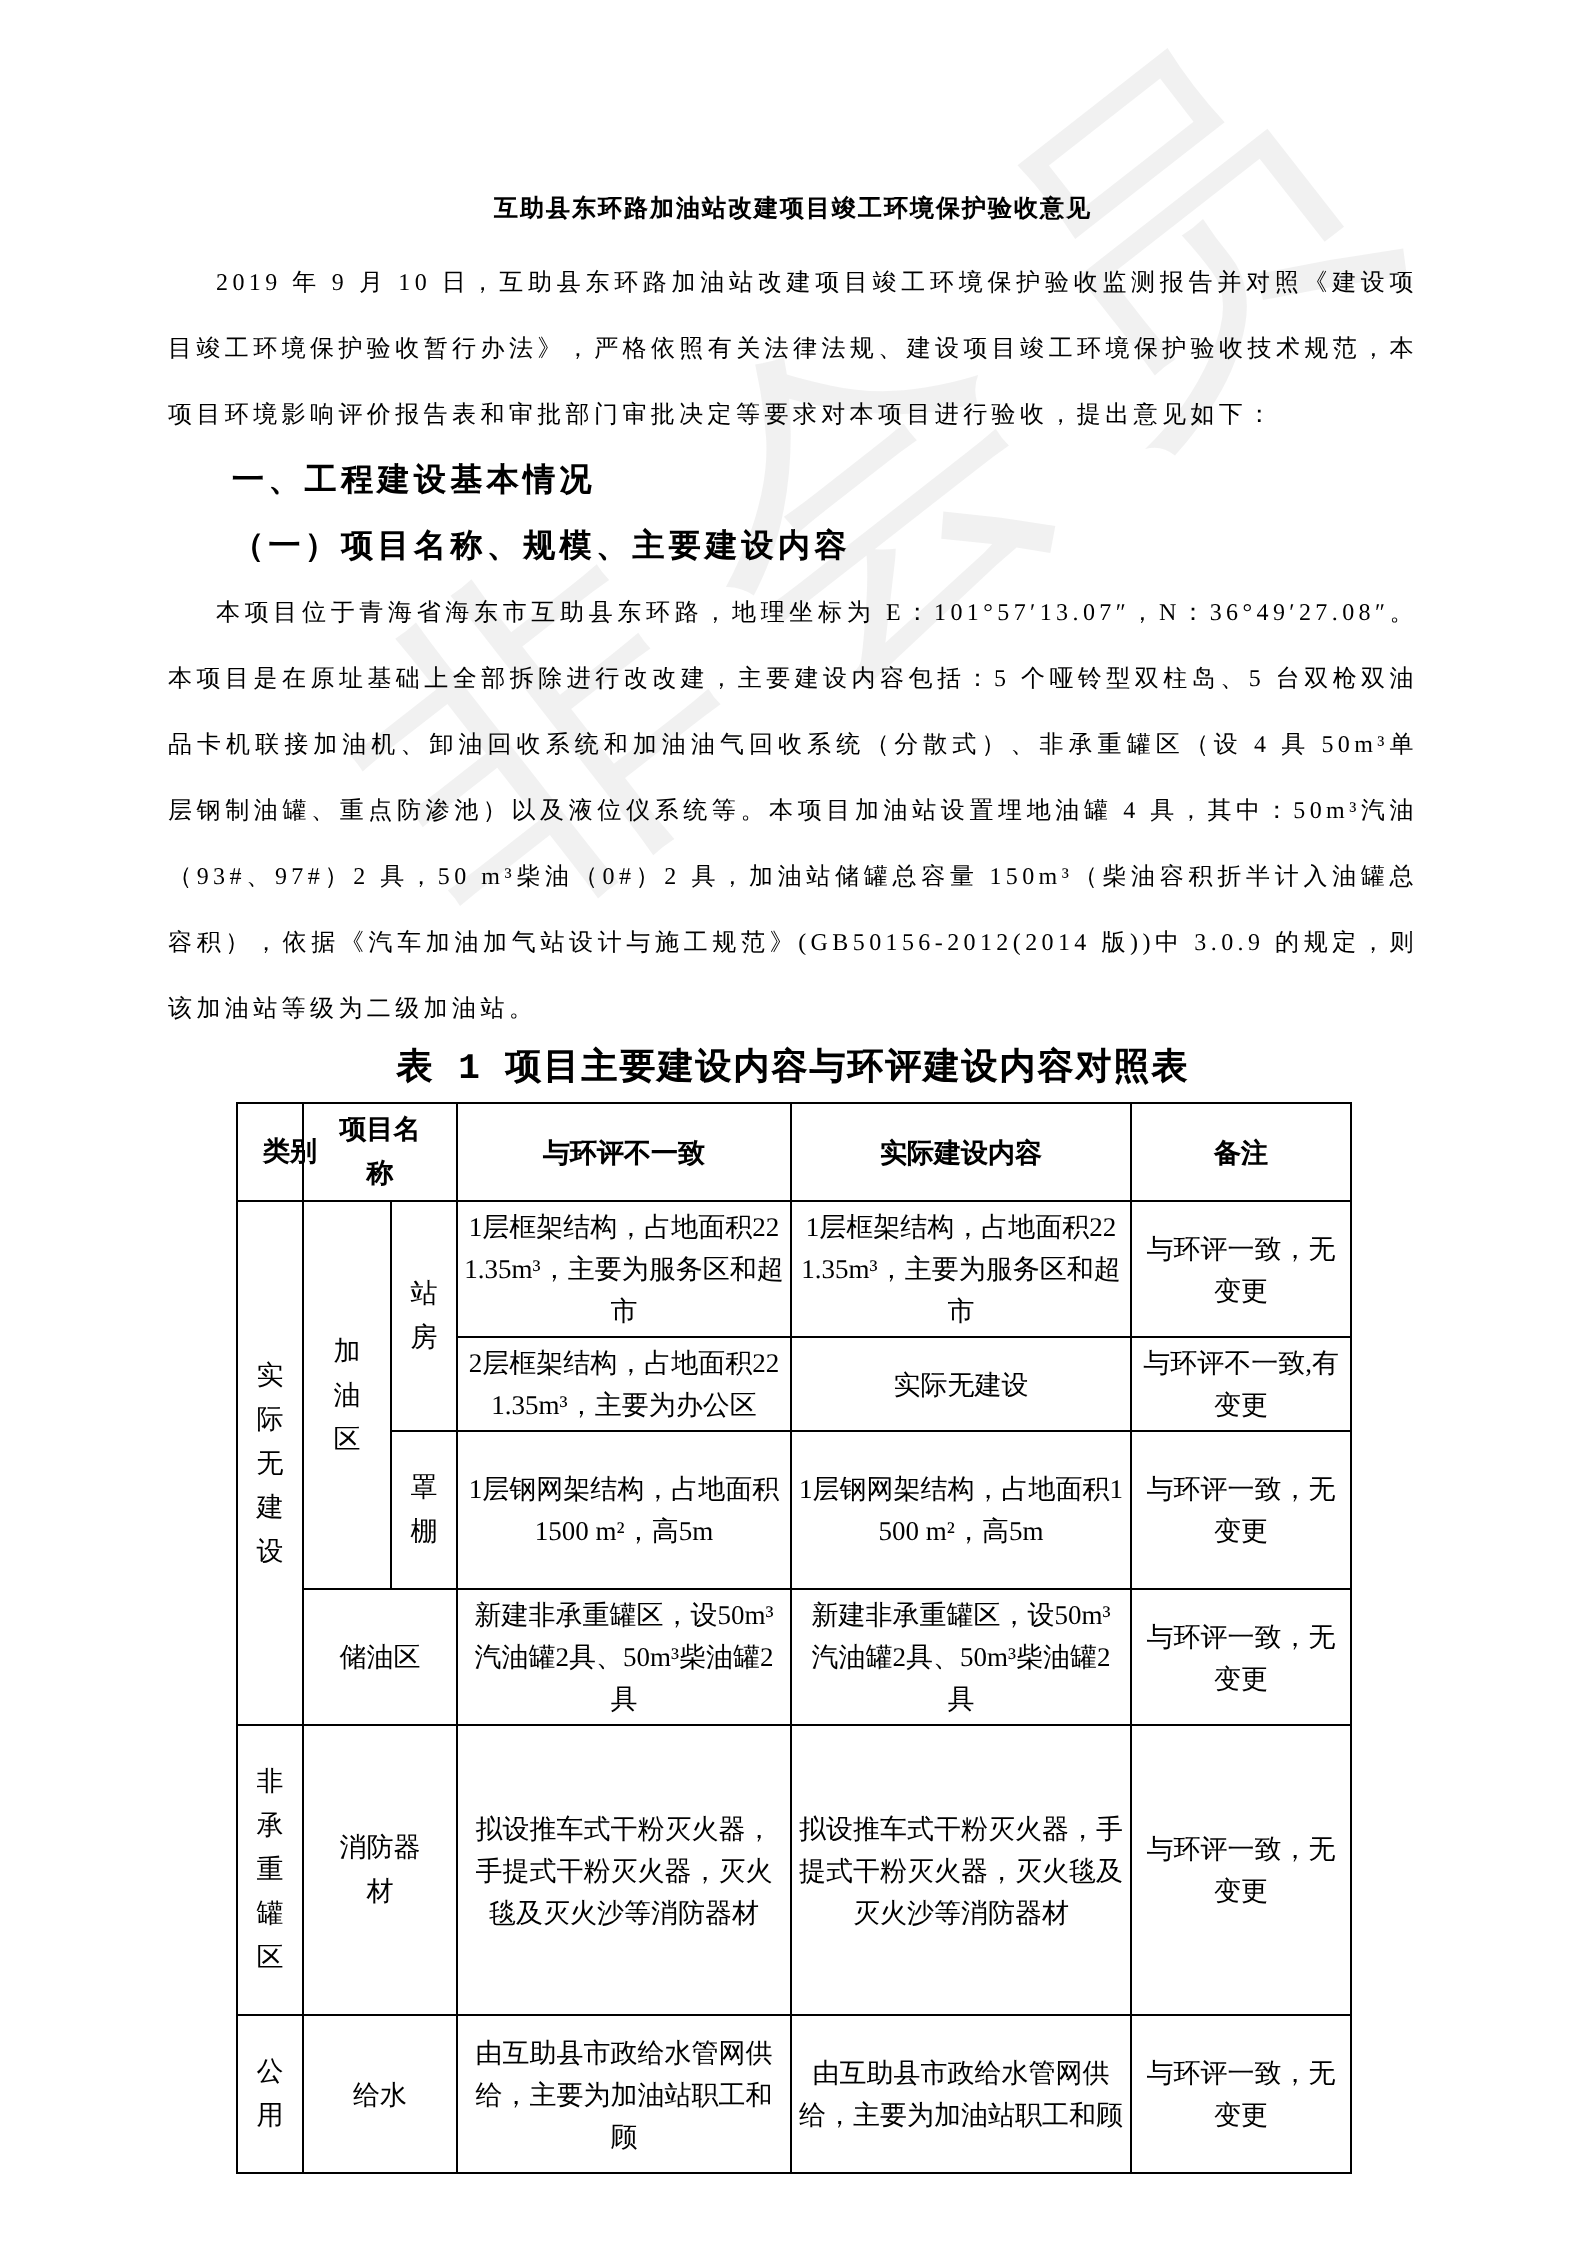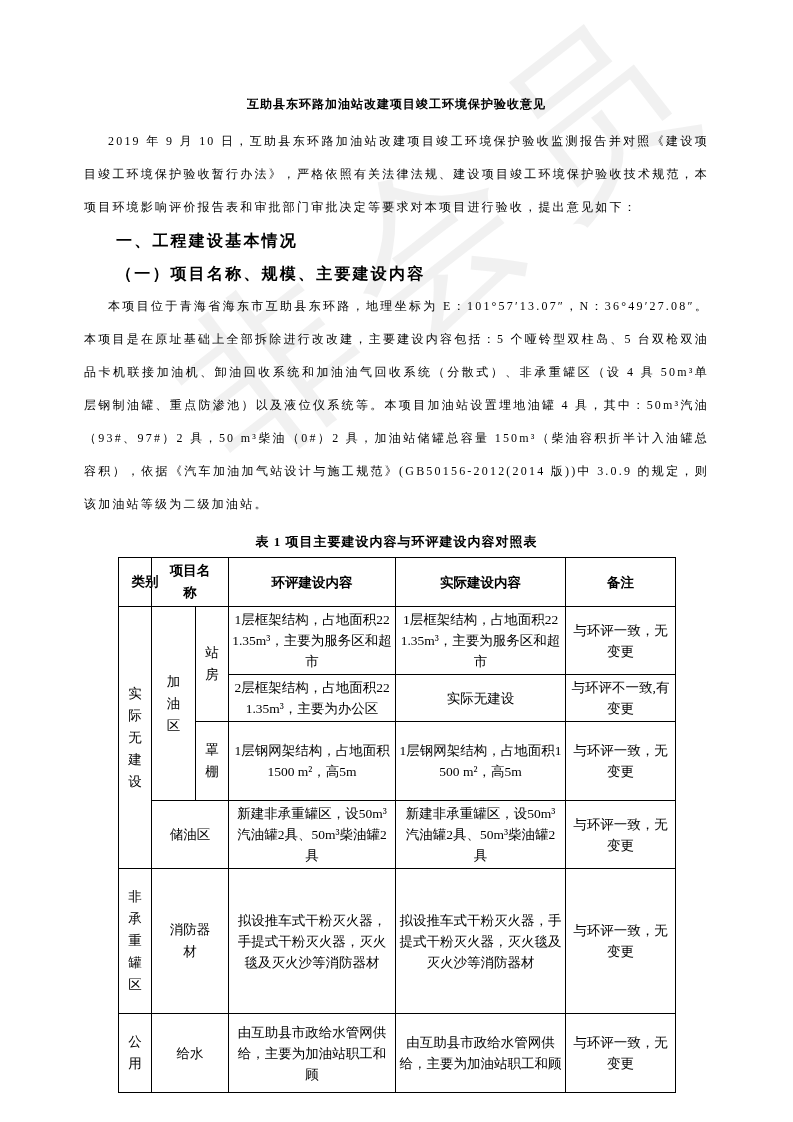--- a/index.html
+++ b/index.html
@@ -46,25 +46,25 @@
   .sec-heading {
     font-size:16px;
     line-height:33px;
     letter-spacing:2.2px;
     text-indent:2em;
     font-weight:bold;
     font-family:Liberation Serif, serif;
   }
   .tbl-caption {
     text-align:center;
-    font-size:13px;
+    font-size:18px;
     font-weight:bold;
-    margin:12px 0 6px 0;
+    margin:0 0 6px 0;
     letter-spacing:1px;
-    font-family:Liberation Serif, serif;
+    font-family:Liberation Mono, monospace;
   }
   table.cmp {
     border-collapse:collapse;
     margin-left:34px;
     width:557px;
     table-layout:fixed;
     font-size:13.5px;
     line-height:21px;
   }
   table.cmp td {
@@ -115,21 +115,21 @@
           <col class="c-note">
       </colgroup>
       <tbody>
         <tr class="hdr">
           <td>
               <div class="w3">类别</div>
             </td>
           <td colspan="2">
               <div class="w3">项目名称</div>
             </td>
-          <td>环评建设内容</td>
+          <td>与环评不一致</td>
           <td>实际建设内容</td>
           <td>备注</td>
         </tr>
 
         <tr>
           <td rowspan="4">
             <div class="vtext">实际无建设</div>
           </td>
           <td rowspan="3">
             <div class="vtext">加油区</div>

